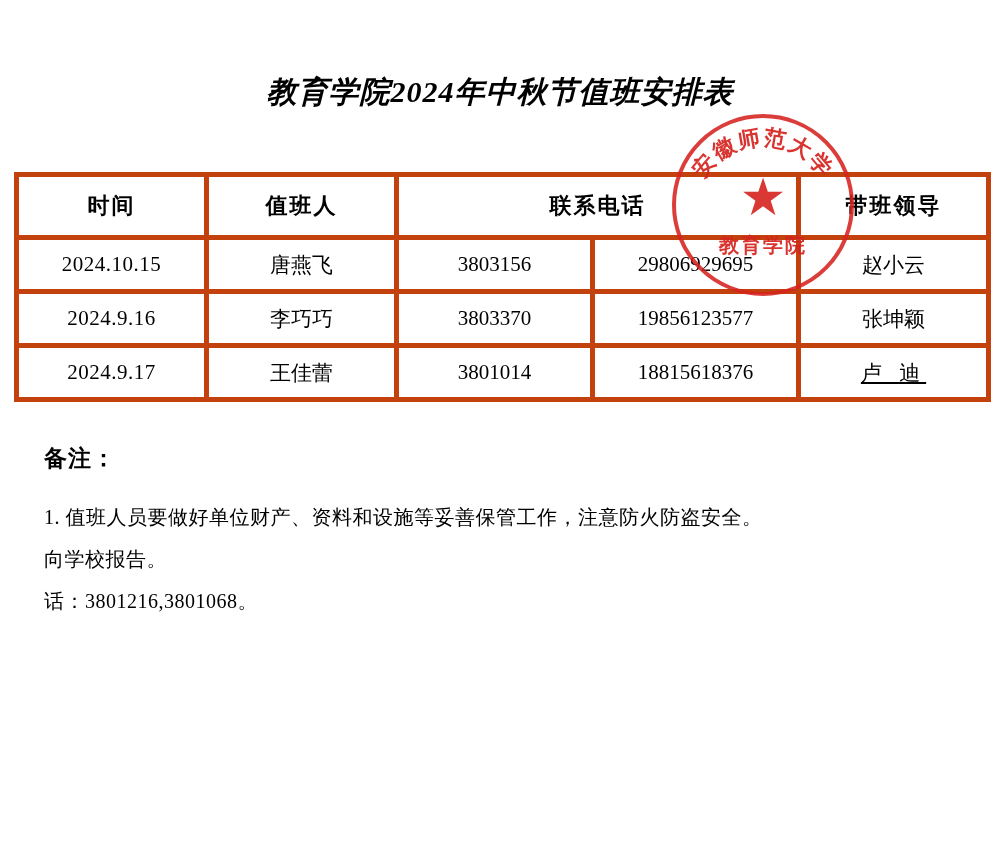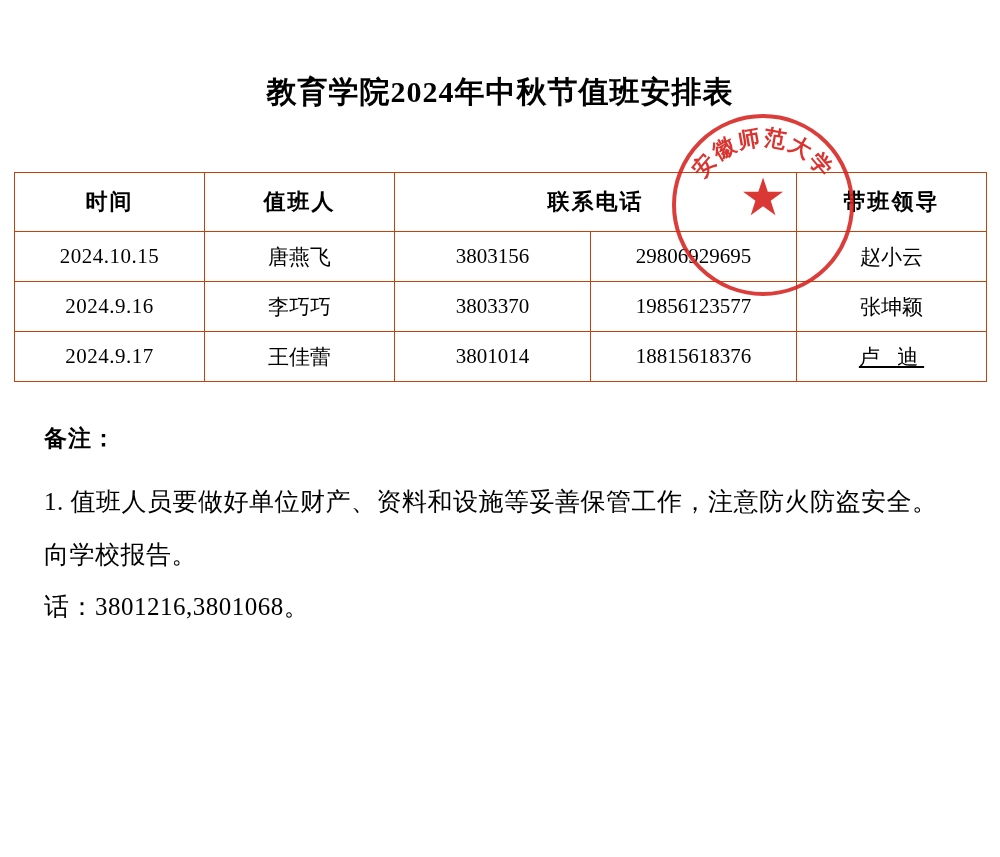--- a/index.html
+++ b/index.html
@@ -23,33 +23,34 @@
     padding: 0 14px;
   }
   .doc-title {
     text-align: center;
     font-size: 30px;
     font-weight: bold;
     letter-spacing: 1px;
     padding-top: 74px;
     padding-bottom: 0;
     line-height: 1.2;
+    font-style: italic;
   }
   .table-wrap {
     margin-top: 62px;
     width: 972px;
     margin-left: 0;
   }
   table.duty {
     border-collapse: collapse;
     width: 972px;
     table-layout: fixed;
   }
   table.duty th, table.duty td {
-    border: 1px solid #c2410c;
+    border: 5px solid #c2410c;
     text-align: center;
     vertical-align: middle;
     font-size: 21px;
     height: 49px;
     padding: 0;
     font-weight: normal;
   }
   table.duty thead th {
     font-weight: bold;
     font-size: 22px;
@@ -75,21 +76,21 @@
     padding-left: 30px;
     padding-right: 20px;
   }
   .notes-title {
     font-size: 23px;
     font-weight: bold;
     margin-bottom: 22px;
     letter-spacing: 1px;
   }
   .note-line {
-    font-size: 25px;
+    font-size: 20px;
     line-height: 2.1;
     letter-spacing: 0.5px;
   }
   
   .seal {
     position: absolute;
     left: 672px;
     top: 114px;
     width: 182px;
     height: 182px;
@@ -153,20 +154,21 @@
     <div class="ring"></div>
     <svg class="arc-text" viewBox="0 0 182 182">
       <defs>
         <path id="arcpath" d="M 22,100 A 69,69 0 0 1 160,100"></path>
       </defs>
       <text>
         <textPath href="#arcpath" startOffset="50%" text-anchor="middle">安徽师范大学</textPath>
       </text>
     </svg>
     <div class="star">★</div>
+    <div class="bottom-text">教育学院</div>
   </div>
 
   <div class="table-wrap">
     <table class="duty">
       <colgroup>
         <col class="col-time">
         <col class="col-name">
         <col class="col-tel1">
         <col class="col-tel2">
         <col class="col-lead">

